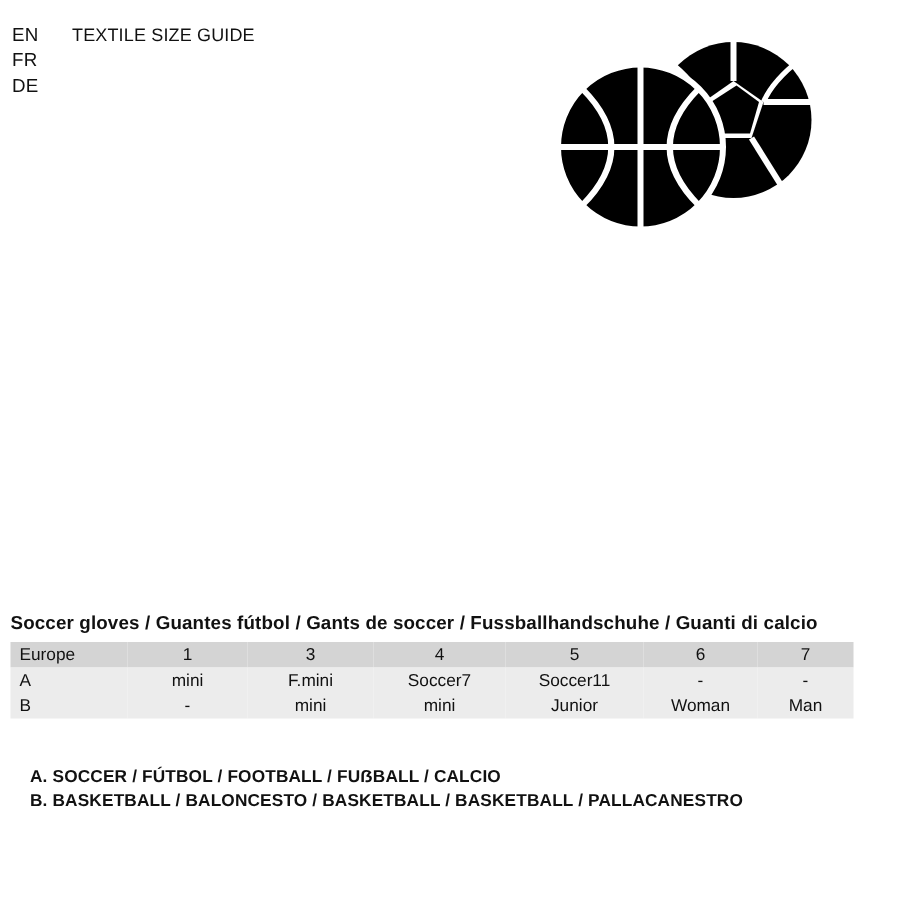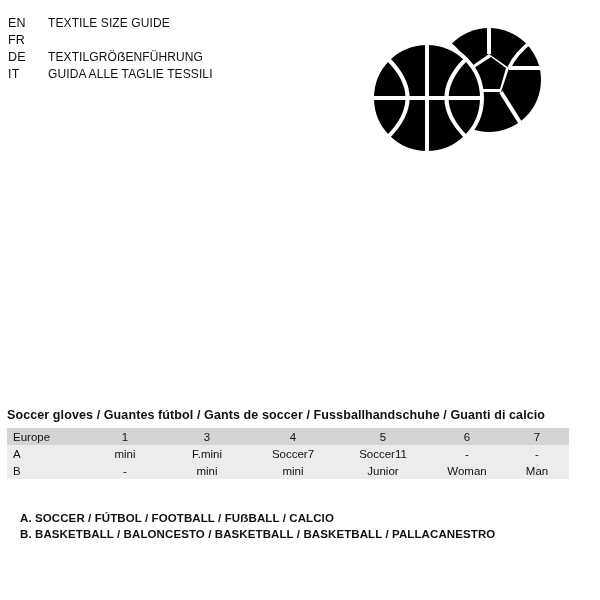--- a/index.html
+++ b/index.html
@@ -115,25 +115,20 @@
 <div class="legend">
   <div class="legend-row">
     <span class="legend-code">EN</span>
     <span class="legend-label">TEXTILE SIZE GUIDE</span>
   </div>
   <div class="legend-row">
     <span class="legend-code">FR</span>
   </div>
   <div class="legend-row">
     <span class="legend-code">DE</span>
-    <span class="legend-label">TEXTILGRÖẞENFÜHRUNG</span>
-  </div>
-  <div class="legend-row">
-    <span class="legend-code">IT</span>
-    <span class="legend-label">GUIDA ALLE TAGLIE TESSILI</span>
   </div>
 </div>
 
 <div class="illustration">
   <svg width="210" height="150" viewBox="0 0 210 150" xmlns="http://www.w3.org/2000/svg">
 
     <g>
       <circle cx="134" cy="60" r="52" fill="#000000"></circle>
 
       <polygon points="134,34 154,48 146,72 122,72 114,48" fill="#ffffff"></polygon>

